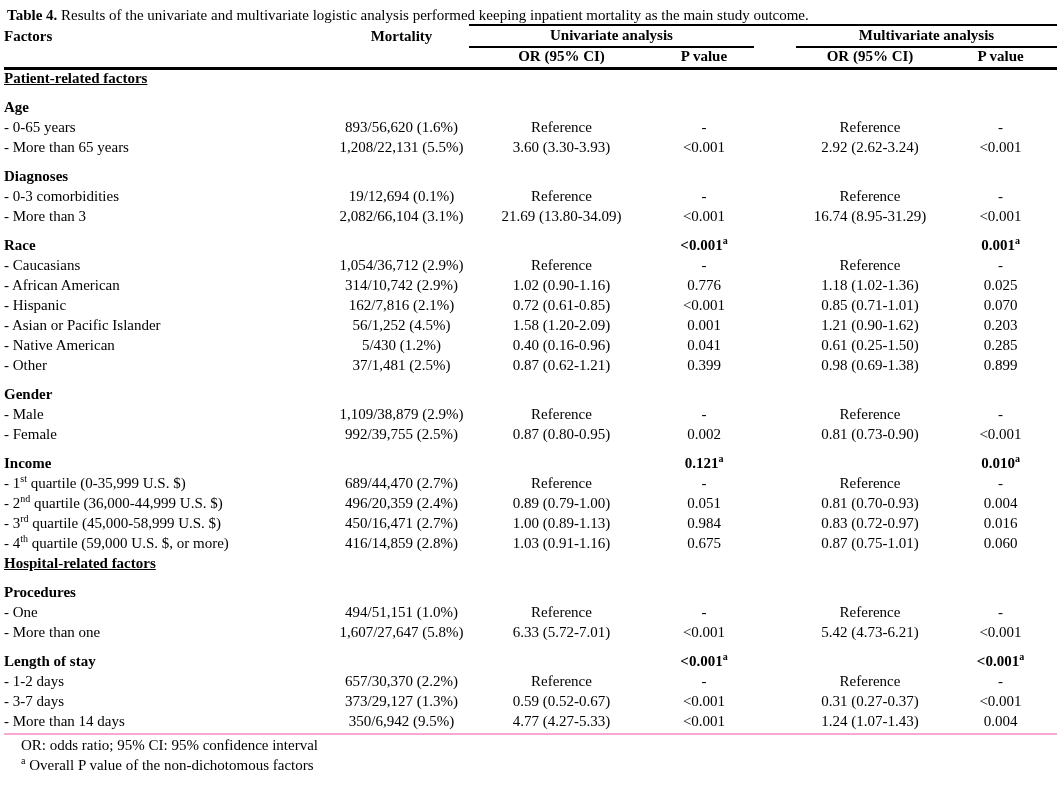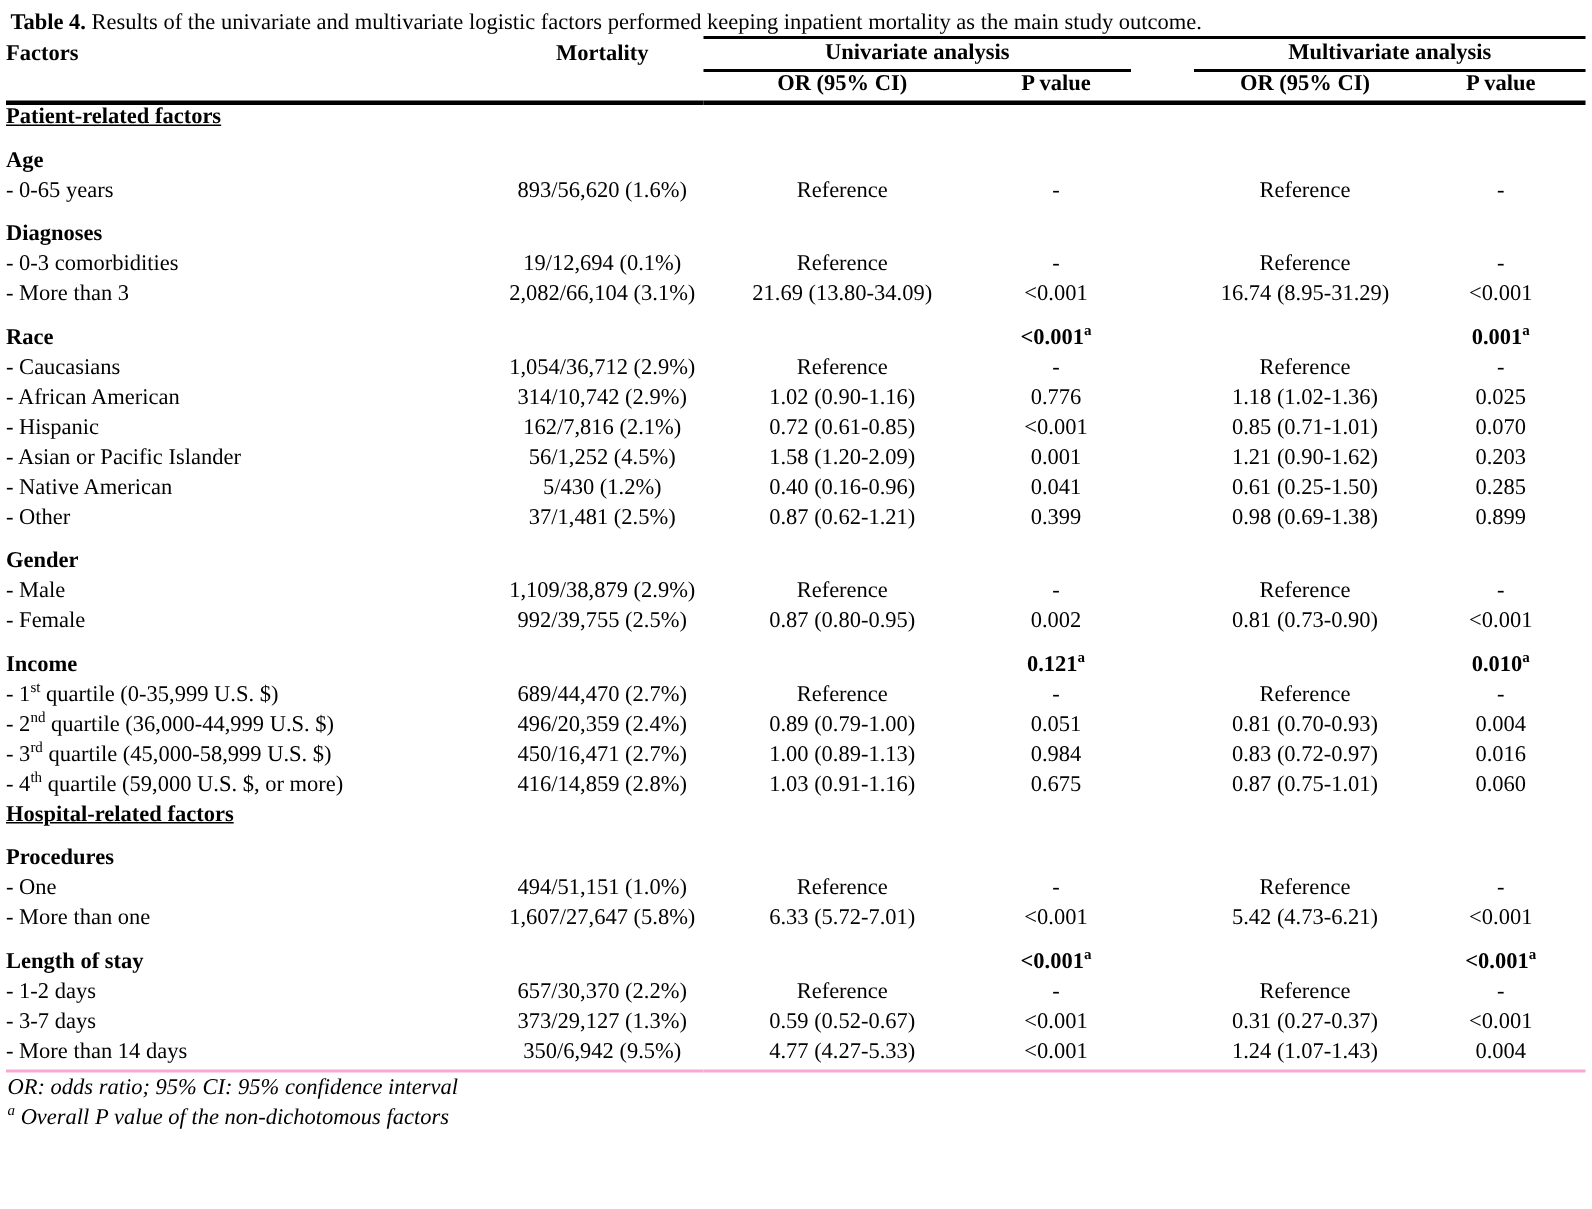--- a/index.html
+++ b/index.html
@@ -39,27 +39,27 @@
   .c-center{text-align:center;}
   tbody tr{vertical-align:bottom;margin-top:48px;}
   tbody td{padding-bottom:3px;}
   tr.r-data{height:20px;}
   tr.r-group{height:29px;}
   tr.r-section{height:20px;}
   tr.r-section td:first-child{font-weight:bold;text-decoration:underline;}
   tr.r-group td{font-weight:bold;}
   tr.r-last td{border-bottom:2px solid #f9a8d4;}
   sup{font-size:10px;line-height:0;}
-  .footnotes{margin-left:1px;font-style:italic;}
+  .footnotes{margin-left:17px;}
   .footnote{line-height:20px;white-space:nowrap;}
 </style>
 </head>
 <body>
 
-<div class="title"><span class="t-label">Table 4.</span><span> Results of the univariate and multivariate logistic factors performed keeping inpatient mortality as the main study outcome.</span></div>
+<div class="title"><span class="t-label">Table 4.</span><span> Results of the univariate and multivariate logistic analysis performed keeping inpatient mortality as the main study outcome.</span></div>
 
 <table>
   <colgroup>
     <col style="width:330px">
       <col style="width:135px">
       <col style="width:185px">
       <col style="width:100px">
       <col style="width:42px">
       <col style="width:148px">
       <col style="width:113px">
@@ -103,20 +103,29 @@
       </tr>
       <tr class="r-data">
         <td class="c-left">- 0-65 years</td>
         <td class="c-center">893/56,620 (1.6%)</td>
         <td class="c-center">Reference</td>
         <td class="c-center">-</td>
         <td></td>
         <td class="c-center">Reference</td>
         <td class="c-center">-</td>
       </tr>
+      <tr class="r-data">
+        <td class="c-left">- More than 65 years</td>
+        <td class="c-center">1,208/22,131 (5.5%)</td>
+        <td class="c-center">3.60 (3.30-3.93)</td>
+        <td class="c-center">&lt;0.001</td>
+        <td></td>
+        <td class="c-center">2.92 (2.62-3.24)</td>
+        <td class="c-center">&lt;0.001</td>
+      </tr>
       <tr class="r-group">
         <td class="c-left">Diagnoses</td>
         <td class="c-center"></td>
         <td class="c-center"></td>
         <td class="c-center"></td>
         <td></td>
         <td class="c-center"></td>
         <td class="c-center"></td>
       </tr>
       <tr class="r-data">

